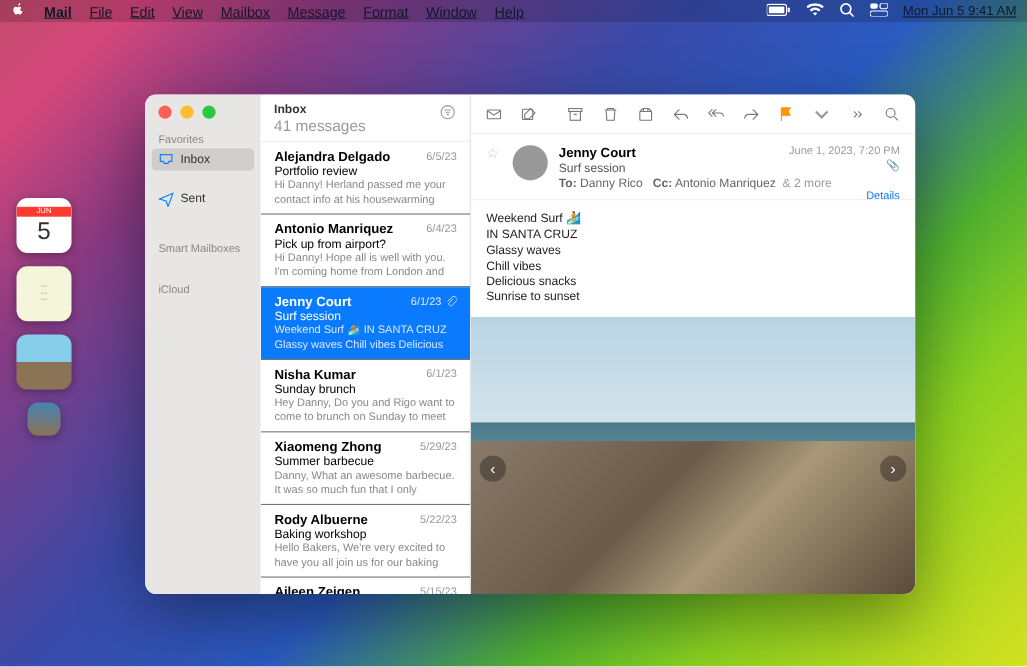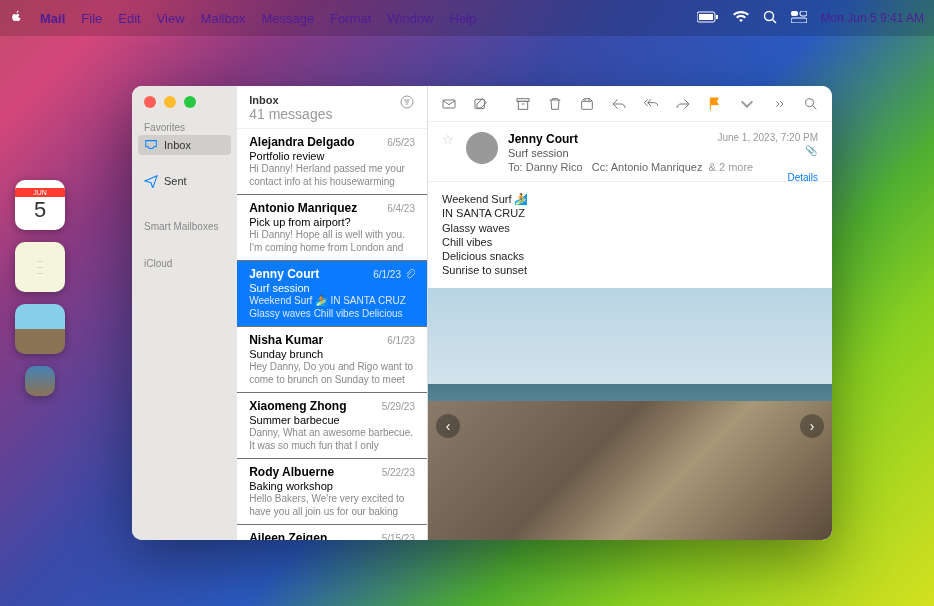--- a/index.html
+++ b/index.html
@@ -6,23 +6,23 @@
 body { width: 934px; height: 606px; overflow: hidden; position: relative; }
 
 
 .desktop {
   position: absolute; inset: 0;
   background: linear-gradient(135deg, #c24b6e 0%, #d4477a 8%, #8a3a82 20%, #3a4aa8 40%, #2a5ac0 55%, #50b030 70%, #8ad020 80%, #d4e020 100%);
 }
 
 
 .menubar {
-  position: absolute; top: 0; left: 0; right: 0; height: 36px;
+  position: absolute; top: 0; left: 0; right: 0; height: 20px;
   background: rgba(0,0,0,0.15); backdrop-filter: blur(20px);
-  display: flex; align-items: center; padding: 0 10px; color: #4c1d95; font-size: 13px;
+  display: flex; align-items: center; padding: 0 10px; color: #0f172a; font-size: 13px; text-decoration: underline;
 }
 .menubar .left { display: flex; align-items: center; gap: 16px; }
 .menubar .left .app-name { font-weight: 600; }
 .menubar .right { margin-left: auto; display: flex; align-items: center; gap: 14px; font-size: 12px; padding-left: 30px; }
 .menubar svg { fill: #fff; }
 
 
 .dock-widgets { position: absolute; left: 15px; top: 180px; display: flex; flex-direction: column; gap: 12px; }
 .widget { width: 50px; height: 50px; border-radius: 10px; background: #fff; box-shadow: 0 2px 8px rgba(0,0,0,0.3); display:flex; align-items:center; justify-content:center; font-size:9px; color:#333; overflow:hidden; }
 .widget.cal { flex-direction:column; }
@@ -76,21 +76,21 @@
 .toolbar svg { width: 16px; height: 16px; stroke: #777; fill: none; stroke-width: 1.5; }
 .flag-icon svg { fill:#ff9500; stroke:#ff9500; }
 
 .msg-header { padding: 10px 14px 8px; border-bottom: 1px solid #eee; display:flex; gap:10px; position:relative;}
 .star-slot { width:14px; color:#ccc; font-size:13px; }
 .avatar { width: 32px; height: 32px; border-radius: 50%; background: #999; flex-shrink: 0; }
 .msg-header .info { flex: 1; font-size: 11px; }
 .msg-header .from { font-weight: 600; font-size: 12px; }
 .msg-header .subj { color: #555; margin-top:1px; }
 .msg-header .recips { color: #666; margin-top:2px; }
-.recips .lbl { font-weight:400; }
+.recips .lbl { font-weight:700; }
 .msg-header .meta { position: absolute; right: 14px; top: 10px; text-align: right; font-size: 10px; color: #999; }
 .msg-header .details-link { color: #0a7aff; cursor: pointer; display:block; margin-top:16px; }
 
 .msg-body { padding: 10px 14px; font-size: 11px; color: #222; }
 .msg-body p { line-height: 1.3; }
 
 .msg-image { flex: 1; margin: 0; position: relative; overflow: hidden; }
 .msg-image .sky { position:absolute; inset:0; height:40%; background: linear-gradient(#b8d4e3, #d4e4ec); }
 .msg-image .sea { position:absolute; top:38%; left:0; right:0; height:10%; background: linear-gradient(#4a7a8a, #5a8a9a); }
 .msg-image .rocks { position:absolute; top:45%; left:0; right:0; bottom:0; background: linear-gradient(135deg, #8a7a6a, #6a5a4a 40%, #a89878 60%, #5a4a3a); }

